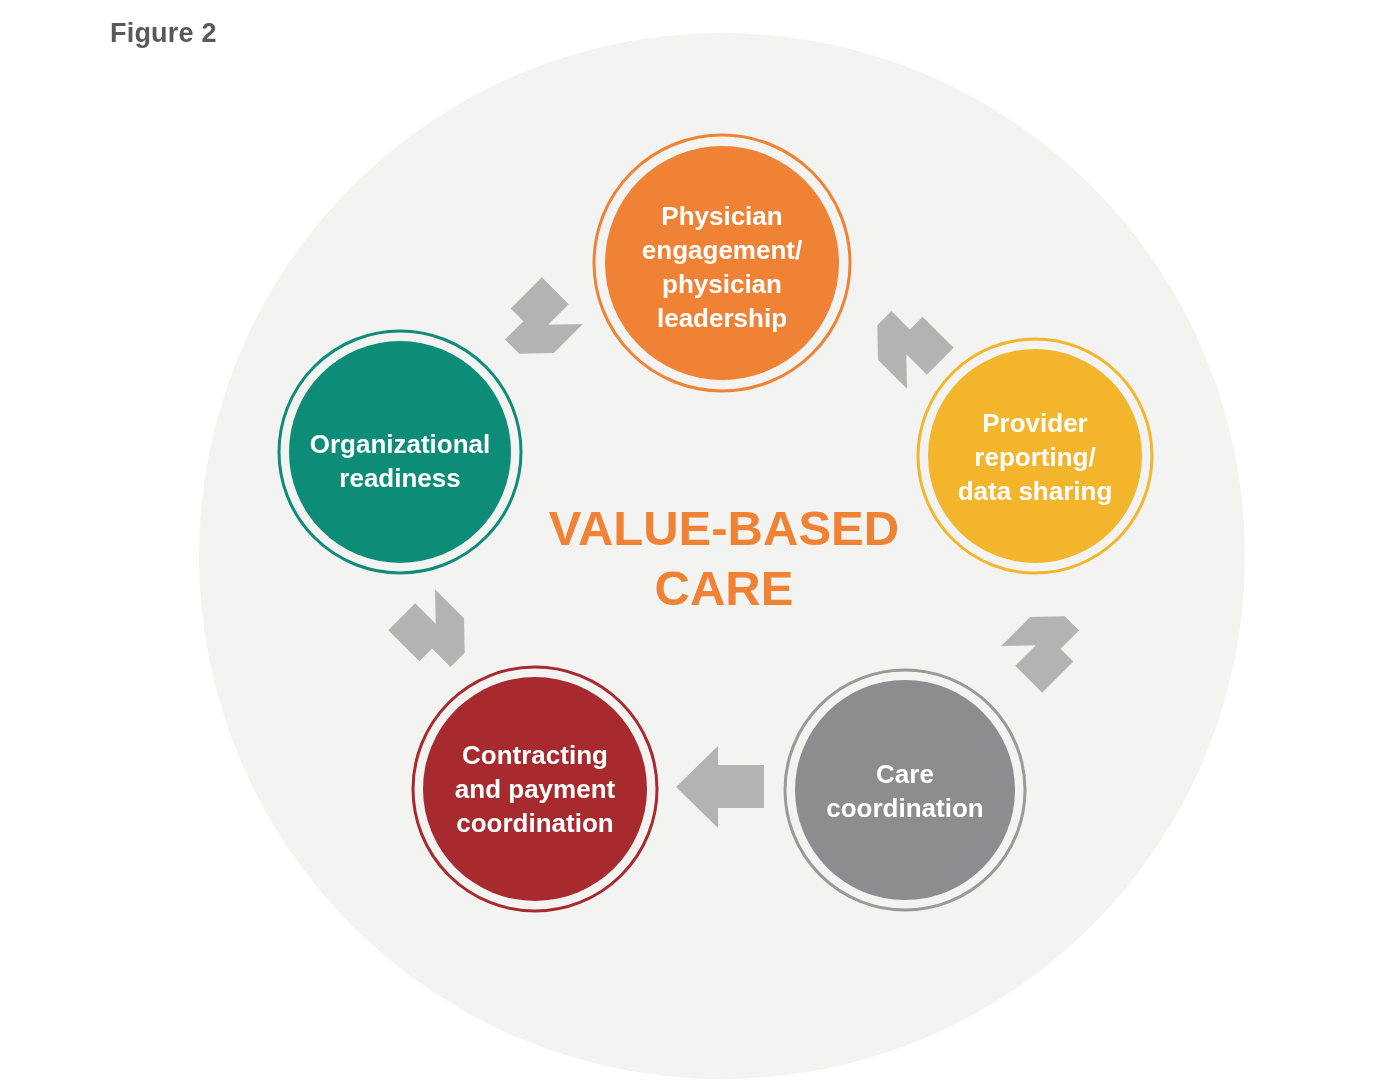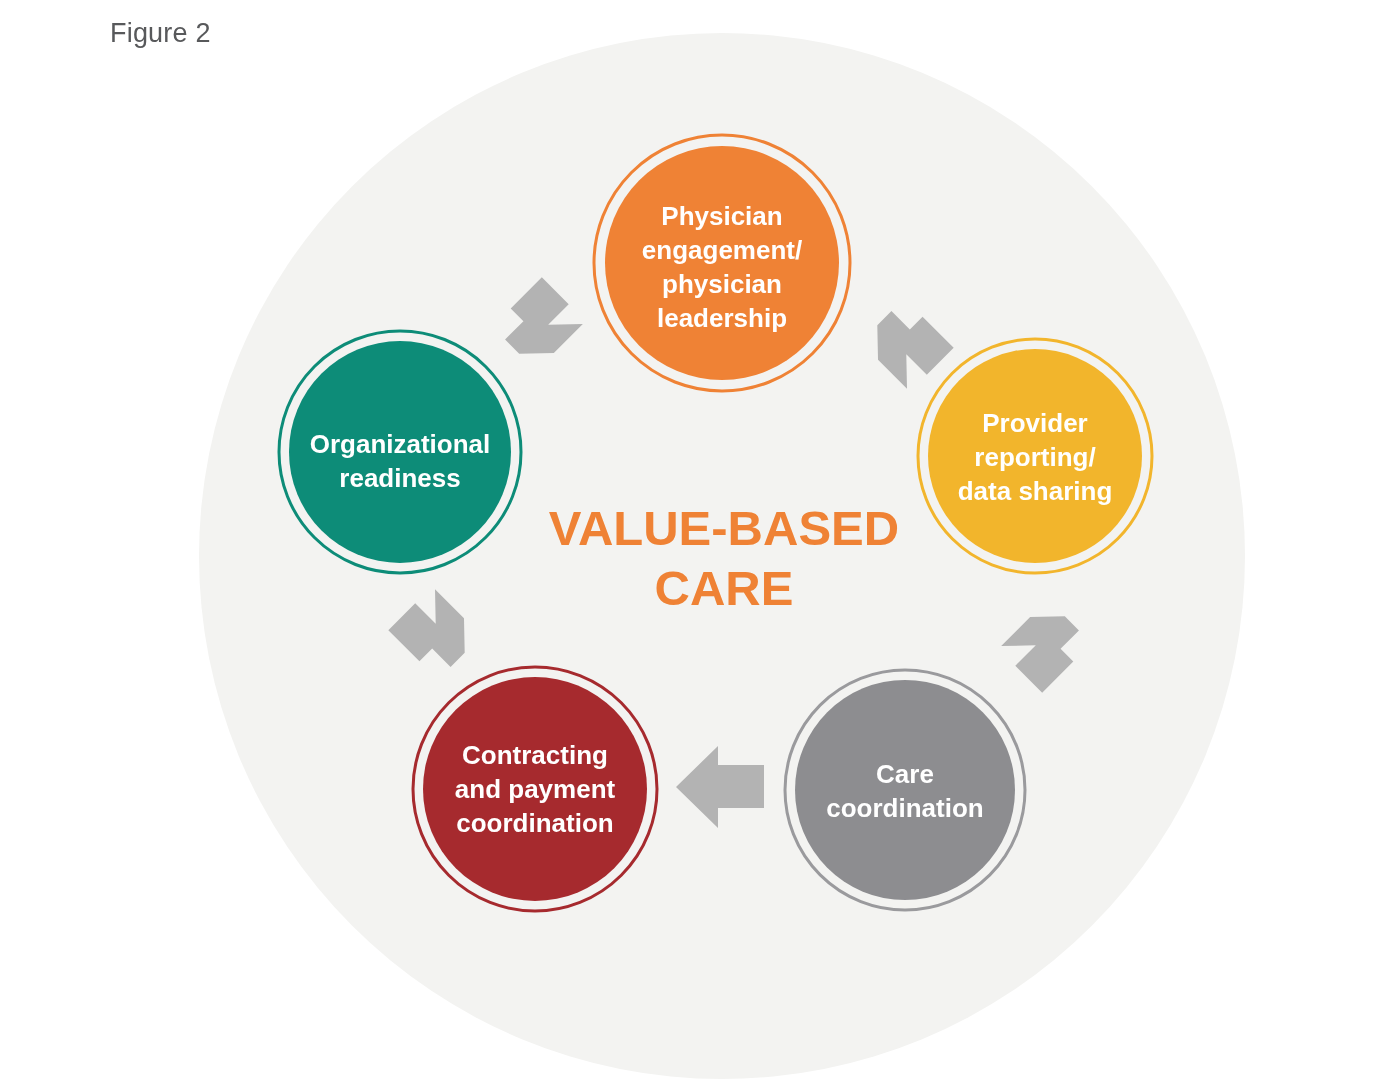--- a/index.html
+++ b/index.html
@@ -15,21 +15,21 @@
     width: 1394px;
     height: 1086px;
     background: #ffffff;
     overflow: hidden;
   }
   #figure-caption {
     position: absolute;
     left: 110px;
     top: 18px;
     font-size: 27px;
-    font-weight: normal;
+    font-weight: bold;
     color: #58595B;
     letter-spacing: 0.2px;
     white-space: nowrap;
   }
   #diagram-svg {
     position: absolute;
     left: 0;
     top: 0;
     width: 1394px;
     height: 1086px;

